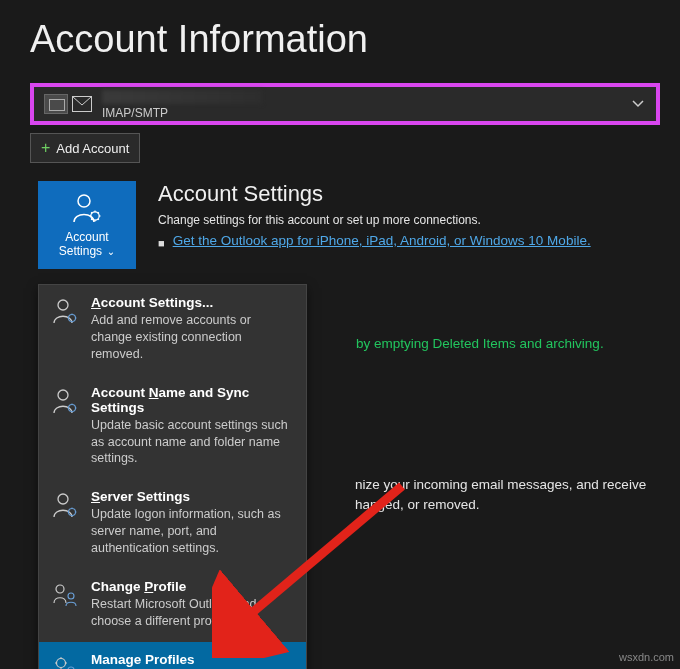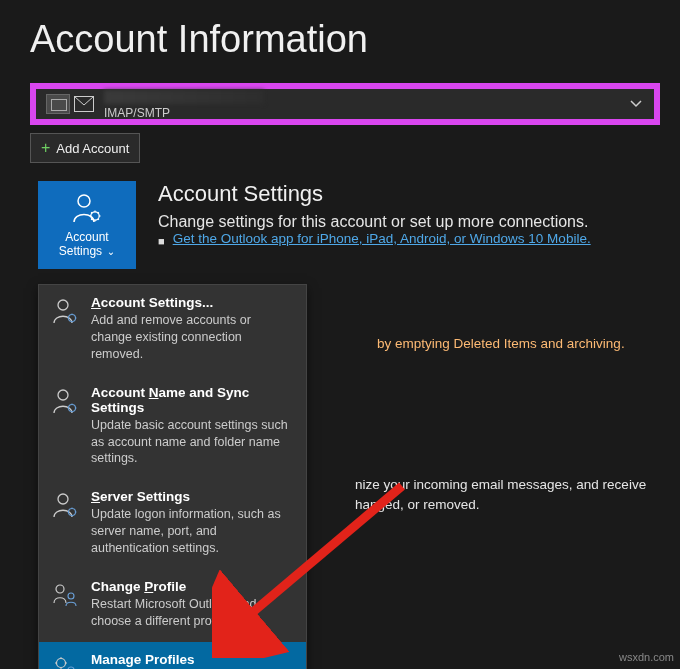--- a/index.html
+++ b/index.html
@@ -1,44 +1,44 @@
 <!DOCTYPE html>
 <html><head>
 <meta charset="utf-8">
 <style>
 * { margin:0; padding:0; box-sizing:border-box; font-family:"Segoe UI",Arial,sans-serif; }
 body { background:#1a1a1a; color:#f0f0f0; width:680px; height:669px; overflow:hidden; position:relative; }
 .page-title { font-size:38px; font-weight:300; color:#f0f0f0; padding:18px 0 22px 30px;border-radius:15px; }
 
-.account-dropdown { margin:0 20px 8px 30px; border:6px solid #d946ef; background:#2a2a2a; height:42px; display:flex; align-items:center; position:relative; }
+.account-dropdown { margin:0 20px 8px 30px; border:4px solid #d946ef; background:#2a2a2a; height:42px; display:flex; align-items:center; position:relative; }
 .account-dropdown .env-box { width:24px; height:20px; background:#4a4a4a; border:1px solid #666; margin-left:10px; position:relative; }
 .account-dropdown .env-box::after { content:""; position:absolute; left:4px; top:4px; width:14px; height:10px; border:1px solid #aaa; }
 .account-dropdown .mail-icon { margin-left:4px; }
 .acct-text { display:flex; flex-direction:column; margin-left:10px; }
 .acct-blur { width:160px; height:14px; background:linear-gradient(90deg,#3a3a3a 0%,#2d2d2d 100%); filter:blur(2px); margin-top:2px; margin-bottom:2px; }
 .acct-sub { font-size:12px; color:#ccc; }
 .chevron-down { position:absolute; right:12px; top:50%; transform:translateY(-50%); }
 
 .add-account-btn { margin-left:30px; border:1px solid #555; background:#2a2a2a; padding:5px 10px; display:inline-flex; align-items:center; gap:6px; font-size:13px; color:#eee; cursor:pointer; }
 .add-account-btn .plus { color:#6fcf63; font-size:16px; font-weight:400; }
 
 .content-area { display:flex; margin-top:18px; margin-left:38px; align-items:flex-start; }
 
 .tile-btn { width:98px; height:88px; background:#0f6cbd; color:#fff; display:flex; flex-direction:column; align-items:center; justify-content:center; font-size:12px; text-align:center; cursor:pointer; position:relative; }
 .tile-btn .tile-label { margin-top:6px; line-height:1.2; }
 .tile-btn .tile-chev { font-size:10px; margin-left:2px; }
 
 .section-body { margin-left:22px; flex:1; padding-right:20px; }
 .section-title { font-size:22px; font-weight:400; color:#f0f0f0; margin-bottom:6px; }
-.section-desc { font-size:16px; color:#e5e5e5; }
+.section-desc { font-size:12px; color:#e5e5e5; margin-bottom:6px; }
 .bullet-row { display:flex; gap:8px; align-items:flex-start; }
 .bullet-row .blt { font-size:11px; color:#ddd; margin-top:4px; }
 .link { color:#4fa8e8; text-decoration:underline; font-size:13.5px; cursor:pointer; }
 
-.behind-text { position:absolute; left:377px; top:336px; font-size:13.5px; color:#fdba74; }
+.behind-text { position:absolute; left:356px; top:336px; font-size:13.5px; color:#22c55e; }
 .behind-text2 { position:absolute; left:355px; top:475px; font-size:13.5px; color:#e5e5e5; line-height:1.5; }
 .bt-right { text-align:left; }
 
 .dropdown-menu { position:absolute; left:38px; top:284px; width:269px; background:#333; border:1px solid #444; box-shadow:0 4px 10px rgba(0,0,0,.5); z-index:5; }
 .menu-item { display:flex; gap:10px; padding:10px 12px 12px 10px; cursor:pointer; }
 .menu-item.highlight { background:#0369a1; }
 .menu-icon { width:32px; flex-shrink:0; display:flex; align-items:flex-start; justify-content:center; padding-top:2px; }
 .menu-text { flex:1; }
 .menu-title { font-size:13.5px; font-weight:600; color:#fff; margin-bottom:2px; }
 .menu-desc { font-size:12.5px; color:#ccc; line-height:1.35; }

